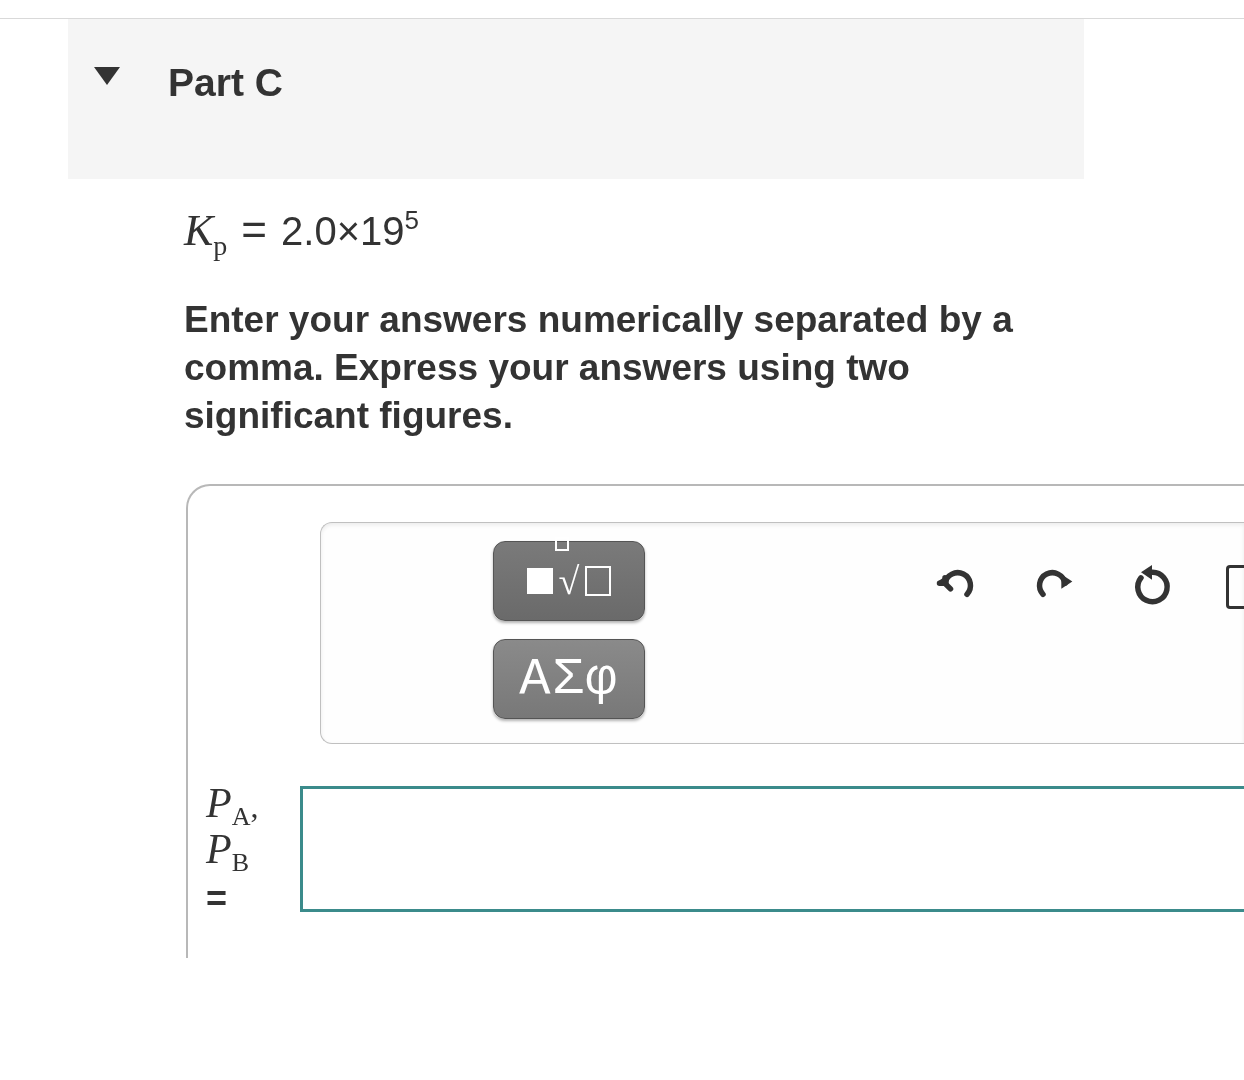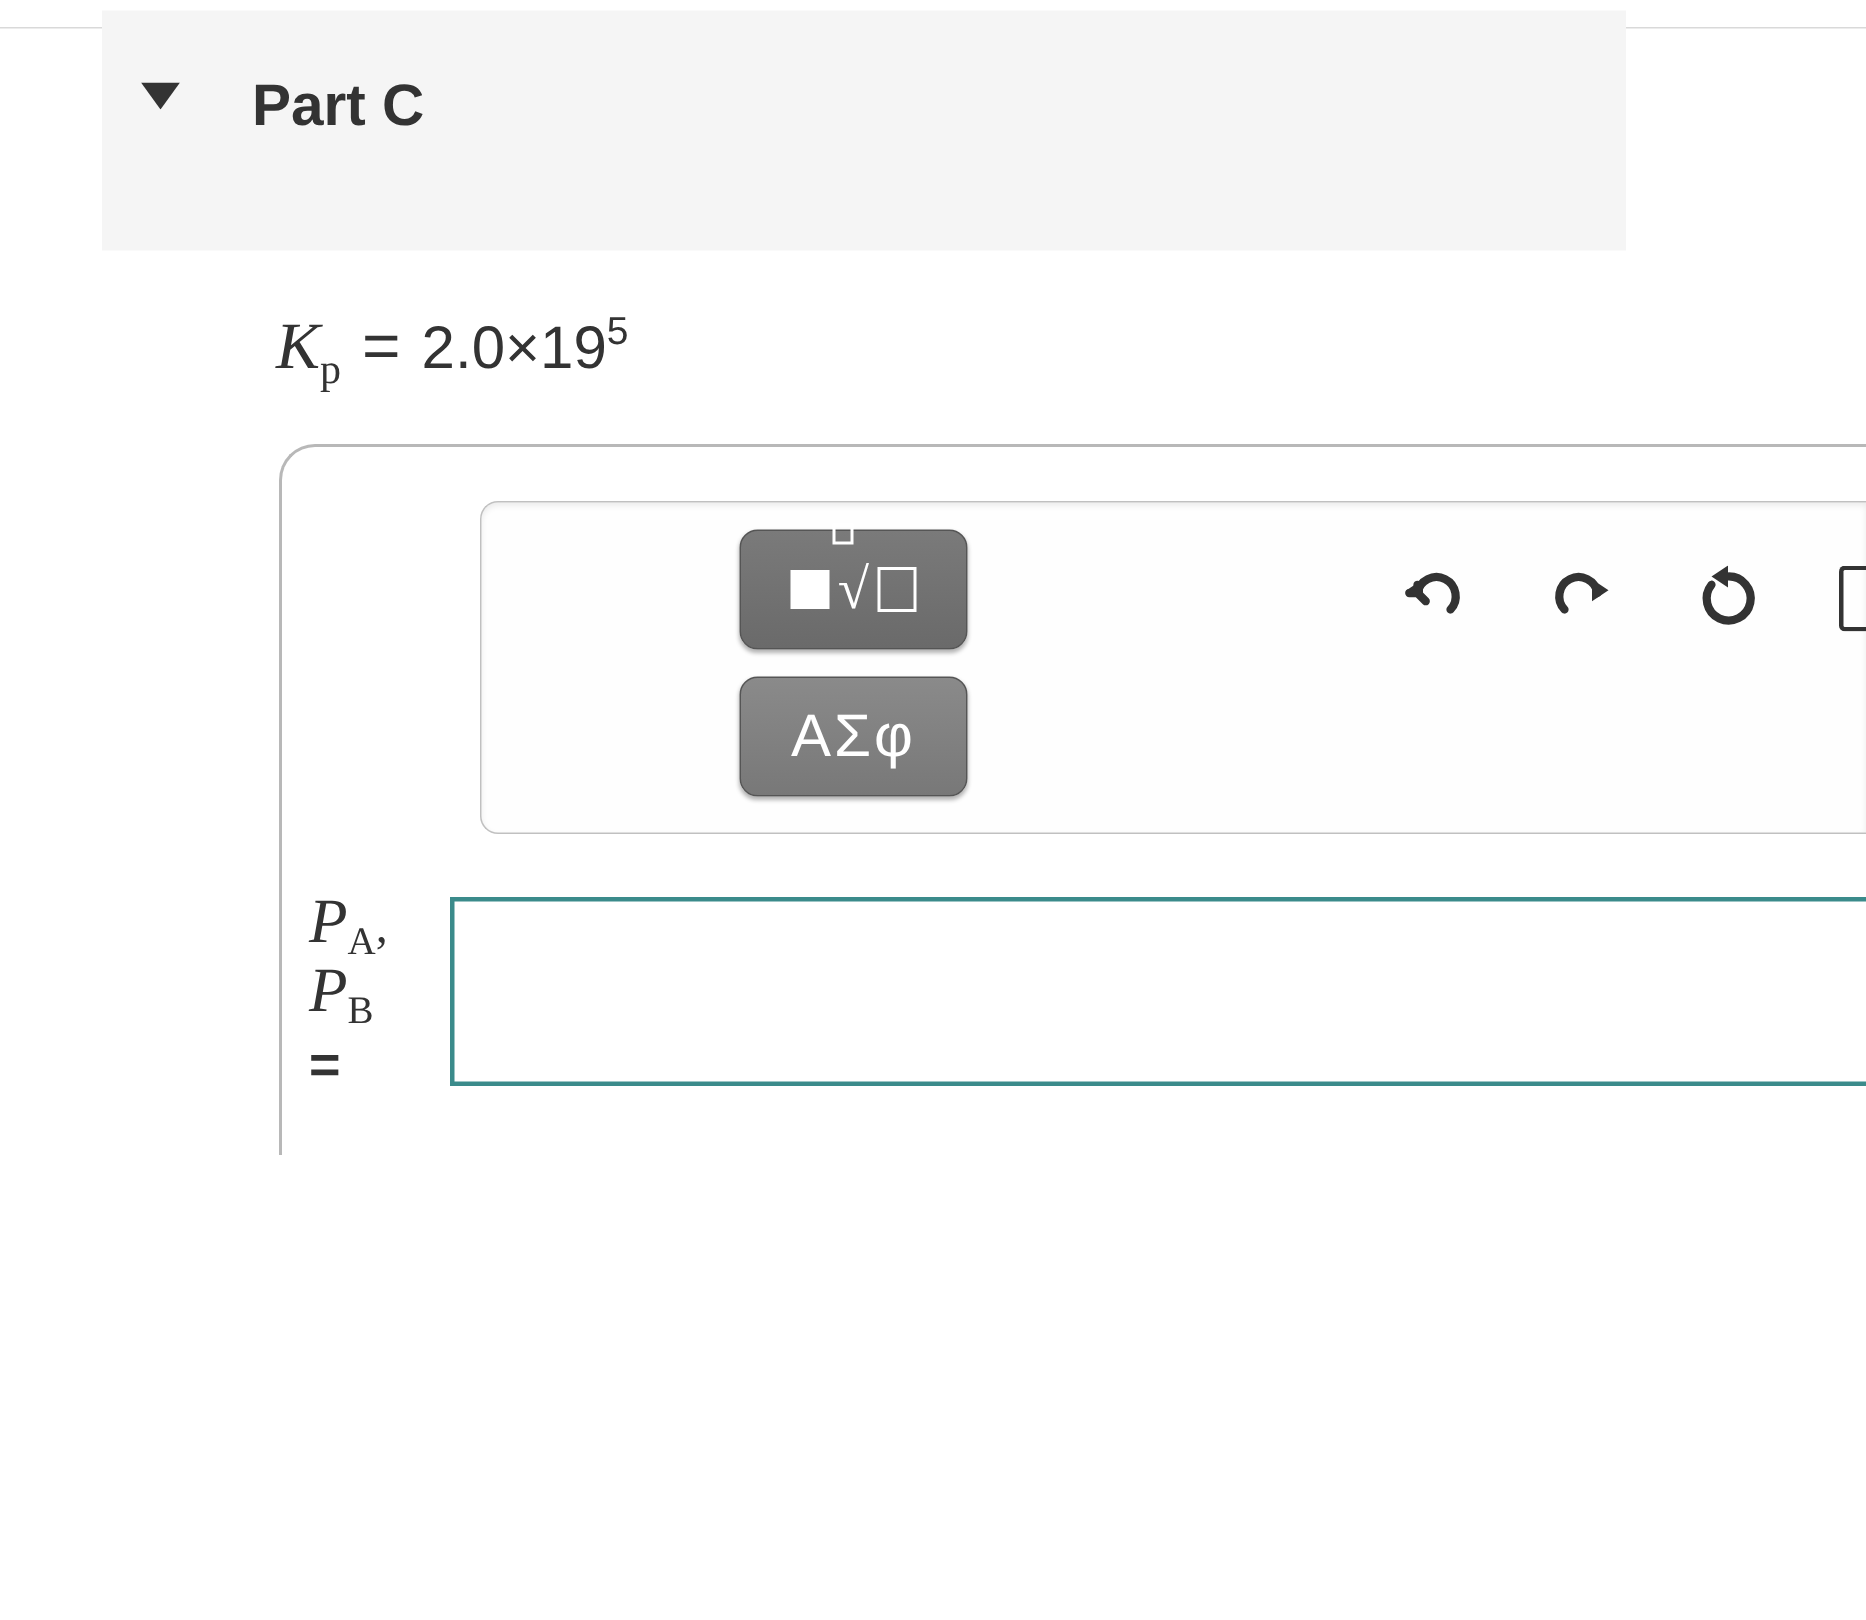--- a/index.html
+++ b/index.html
@@ -17,21 +17,21 @@
     .top-border {
       position: absolute;
       top: 18px;
       left: 0;
       right: 0;
       height: 1px;
       background: #d9d9d9;
     }
     .part-header {
       position: absolute;
-      top: 7px;
+      top: 19px;
       left: 68px;
       right: 160px;
       height: 160px;
       background: #f5f5f5;
       display: flex;
       align-items: flex-start;
       padding-top: 42px;
       padding-left: 26px;
     }
     .caret {
@@ -117,23 +117,23 @@
       background: linear-gradient(to bottom, #7a7a7a, #6a6a6a);
       border: 1px solid #555;
       display: flex;
       align-items: center;
       justify-content: center;
       cursor: pointer;
       box-shadow: 0 2px 3px rgba(0,0,0,0.3);
     }
     .palette-btn.greek {
       background: linear-gradient(to bottom, #8a8a8a, #787878);
-      font-family: Liberation Sans, sans-serif;
+      font-family: Liberation Mono, monospace;
       color: #ffffff;
-      font-size: 40px;
+      font-size: 52px;
       letter-spacing: 2px;
     }
     .math-glyph {
       display: flex;
       align-items: center;
       gap: 6px;
       color: #fff;
     }
     .math-glyph .sq {
       width: 26px;
@@ -255,20 +255,21 @@
 <div class="content-area">
 
   <div class="equation">
     <span class="italic">K</span>
       <span class="sub">p</span>
     <span class="eq-sign">=</span>
     <span class="value">2.0×19</span>
       <span class="sup value">5</span>
   </div>
 
+  <div class="instructions">Enter your answers numerically separated by a comma. Express your answers using two significant figures.</div>
 
   <div class="answer-box">
 
     <div class="toolbar-border">
       <div class="toolbar-row">
         <div class="palette-col">
           <div class="palette-btn">
             <div class="math-glyph">
               <div class="sq"></div>
               <div style="position:relative;">

